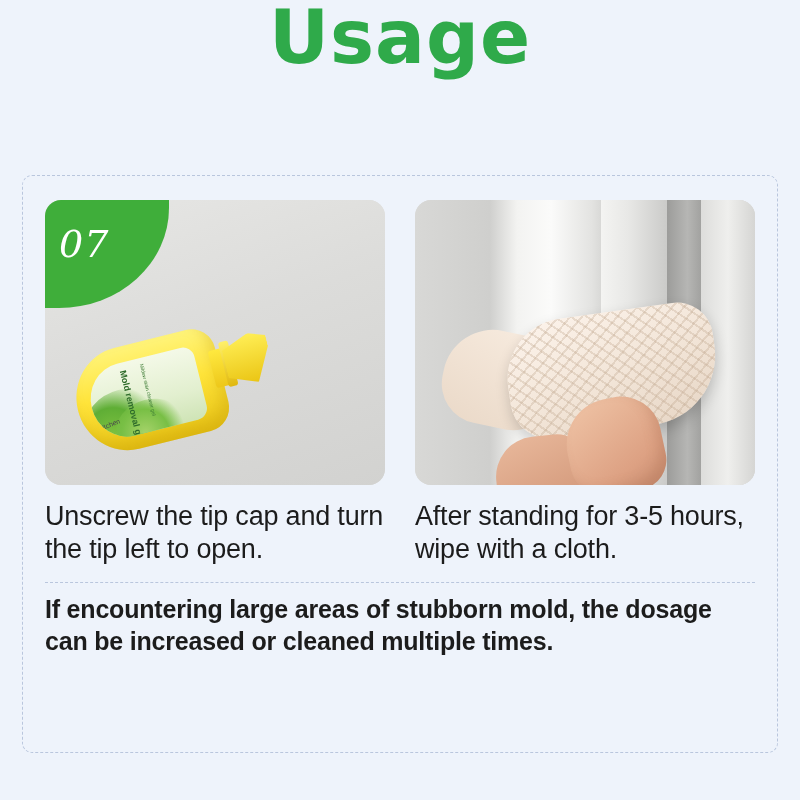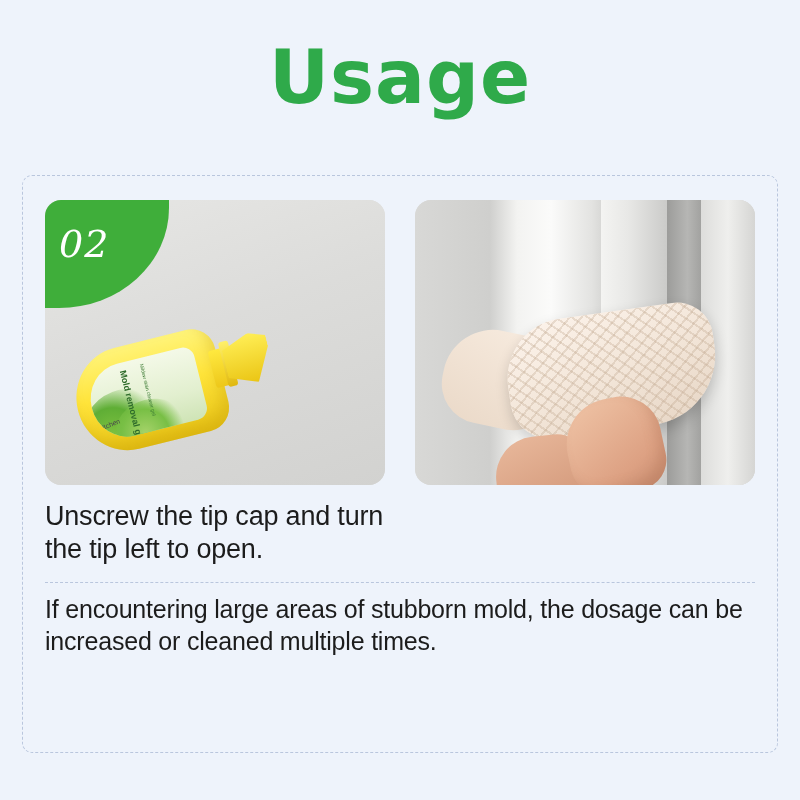--- a/index.html
+++ b/index.html
@@ -19,21 +19,20 @@
     height: 800px;
     background: #eef3fb;
     box-sizing: border-box;
   }
   .title {
     text-align: center;
     color: #2faa4a;
     font-size: 74px;
     font-weight: bold;
     letter-spacing: 1px;
-    padding-top: 40px;
     line-height: 1;
     font-family: "DejaVu Sans", sans-serif;
   }
   .outer-frame {
     position: absolute;
     left: 22px;
     top: 175px;
     width: 756px;
     height: 578px;
     border: 1px dashed #b9c6dd;
@@ -286,20 +285,21 @@
   }
   .divider {
     margin: 16px 0 10px 0;
     border-top: 1px dashed #b9c6dd;
   }
   .footnote {
     color: #1c1c1c;
     font-size: 25px;
     line-height: 32px;
     letter-spacing: -0.2px;
+    font-weight: bold;
   }
 </style>
 </head>
 <body>
 
 <div class="page">
 
   <div class="title">Usage</div>
 
   <div class="outer-frame">
@@ -319,21 +319,21 @@
                 <div class="label-text2">Mildew stain cleaner gel</div>
                 <div class="label-text3">kitchen</div>
               </div>
             </div>
             <div class="bottle-neck"></div>
             <div class="tip-ring"></div>
             <div class="bottle-tip"></div>
           </div>
 
           <div class="badge">
-            <span class="badge-num">02</span>
+            <span class="badge-num">07</span>
           </div>
         </div>
         <div class="caption">Unscrew the tip cap and turn the tip left to open.</div>
       </div>
 
       <div class="card">
         <div class="photo">
           <div class="p2-bg"></div>
           <div class="frame-edge"></div>
           <div class="frame-edge2"></div>
@@ -343,20 +343,21 @@
           <div class="cloth">
             <div class="cloth-tex"></div>
           </div>
 
           <div class="finger2"></div>
           <div class="thumb">
             
           </div>
 
         </div>
+        <div class="caption">After standing for 3-5 hours, wipe with a cloth.</div>
       </div>
 
     </div>
 
     <div class="divider"></div>
 
     <div class="footnote">If encountering large areas of stubborn mold, the dosage can be increased or cleaned multiple times.</div>
 
   </div>
 </div>

